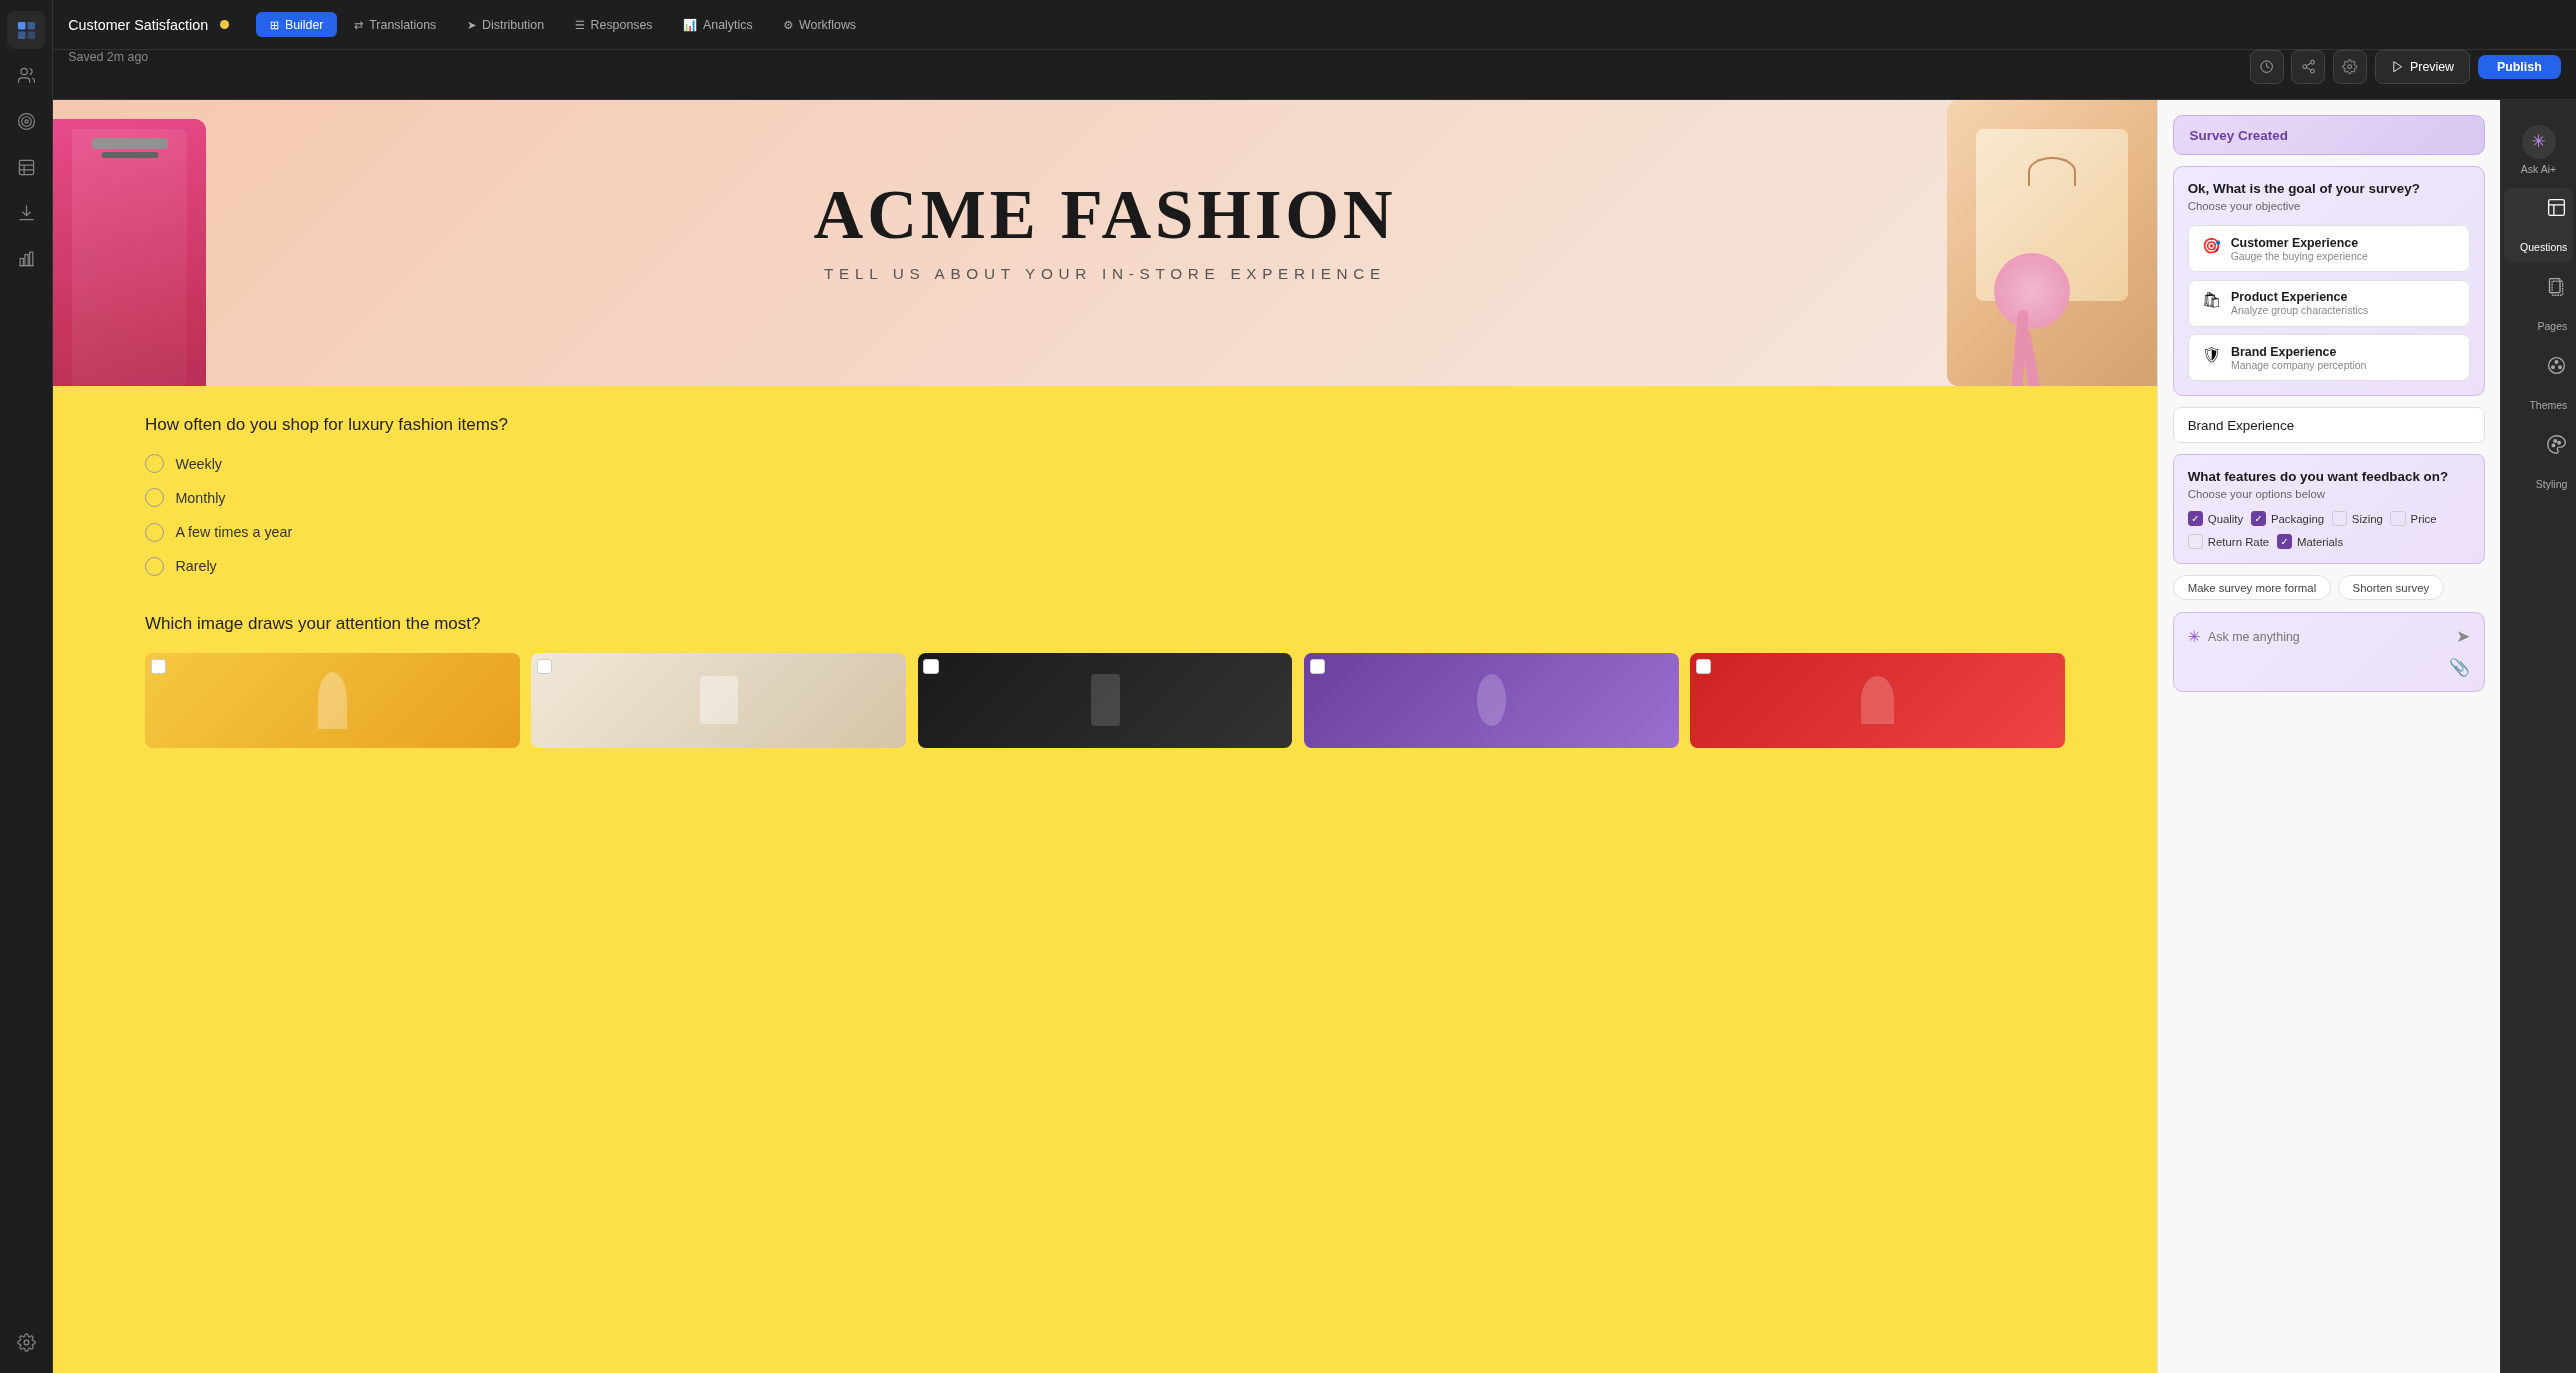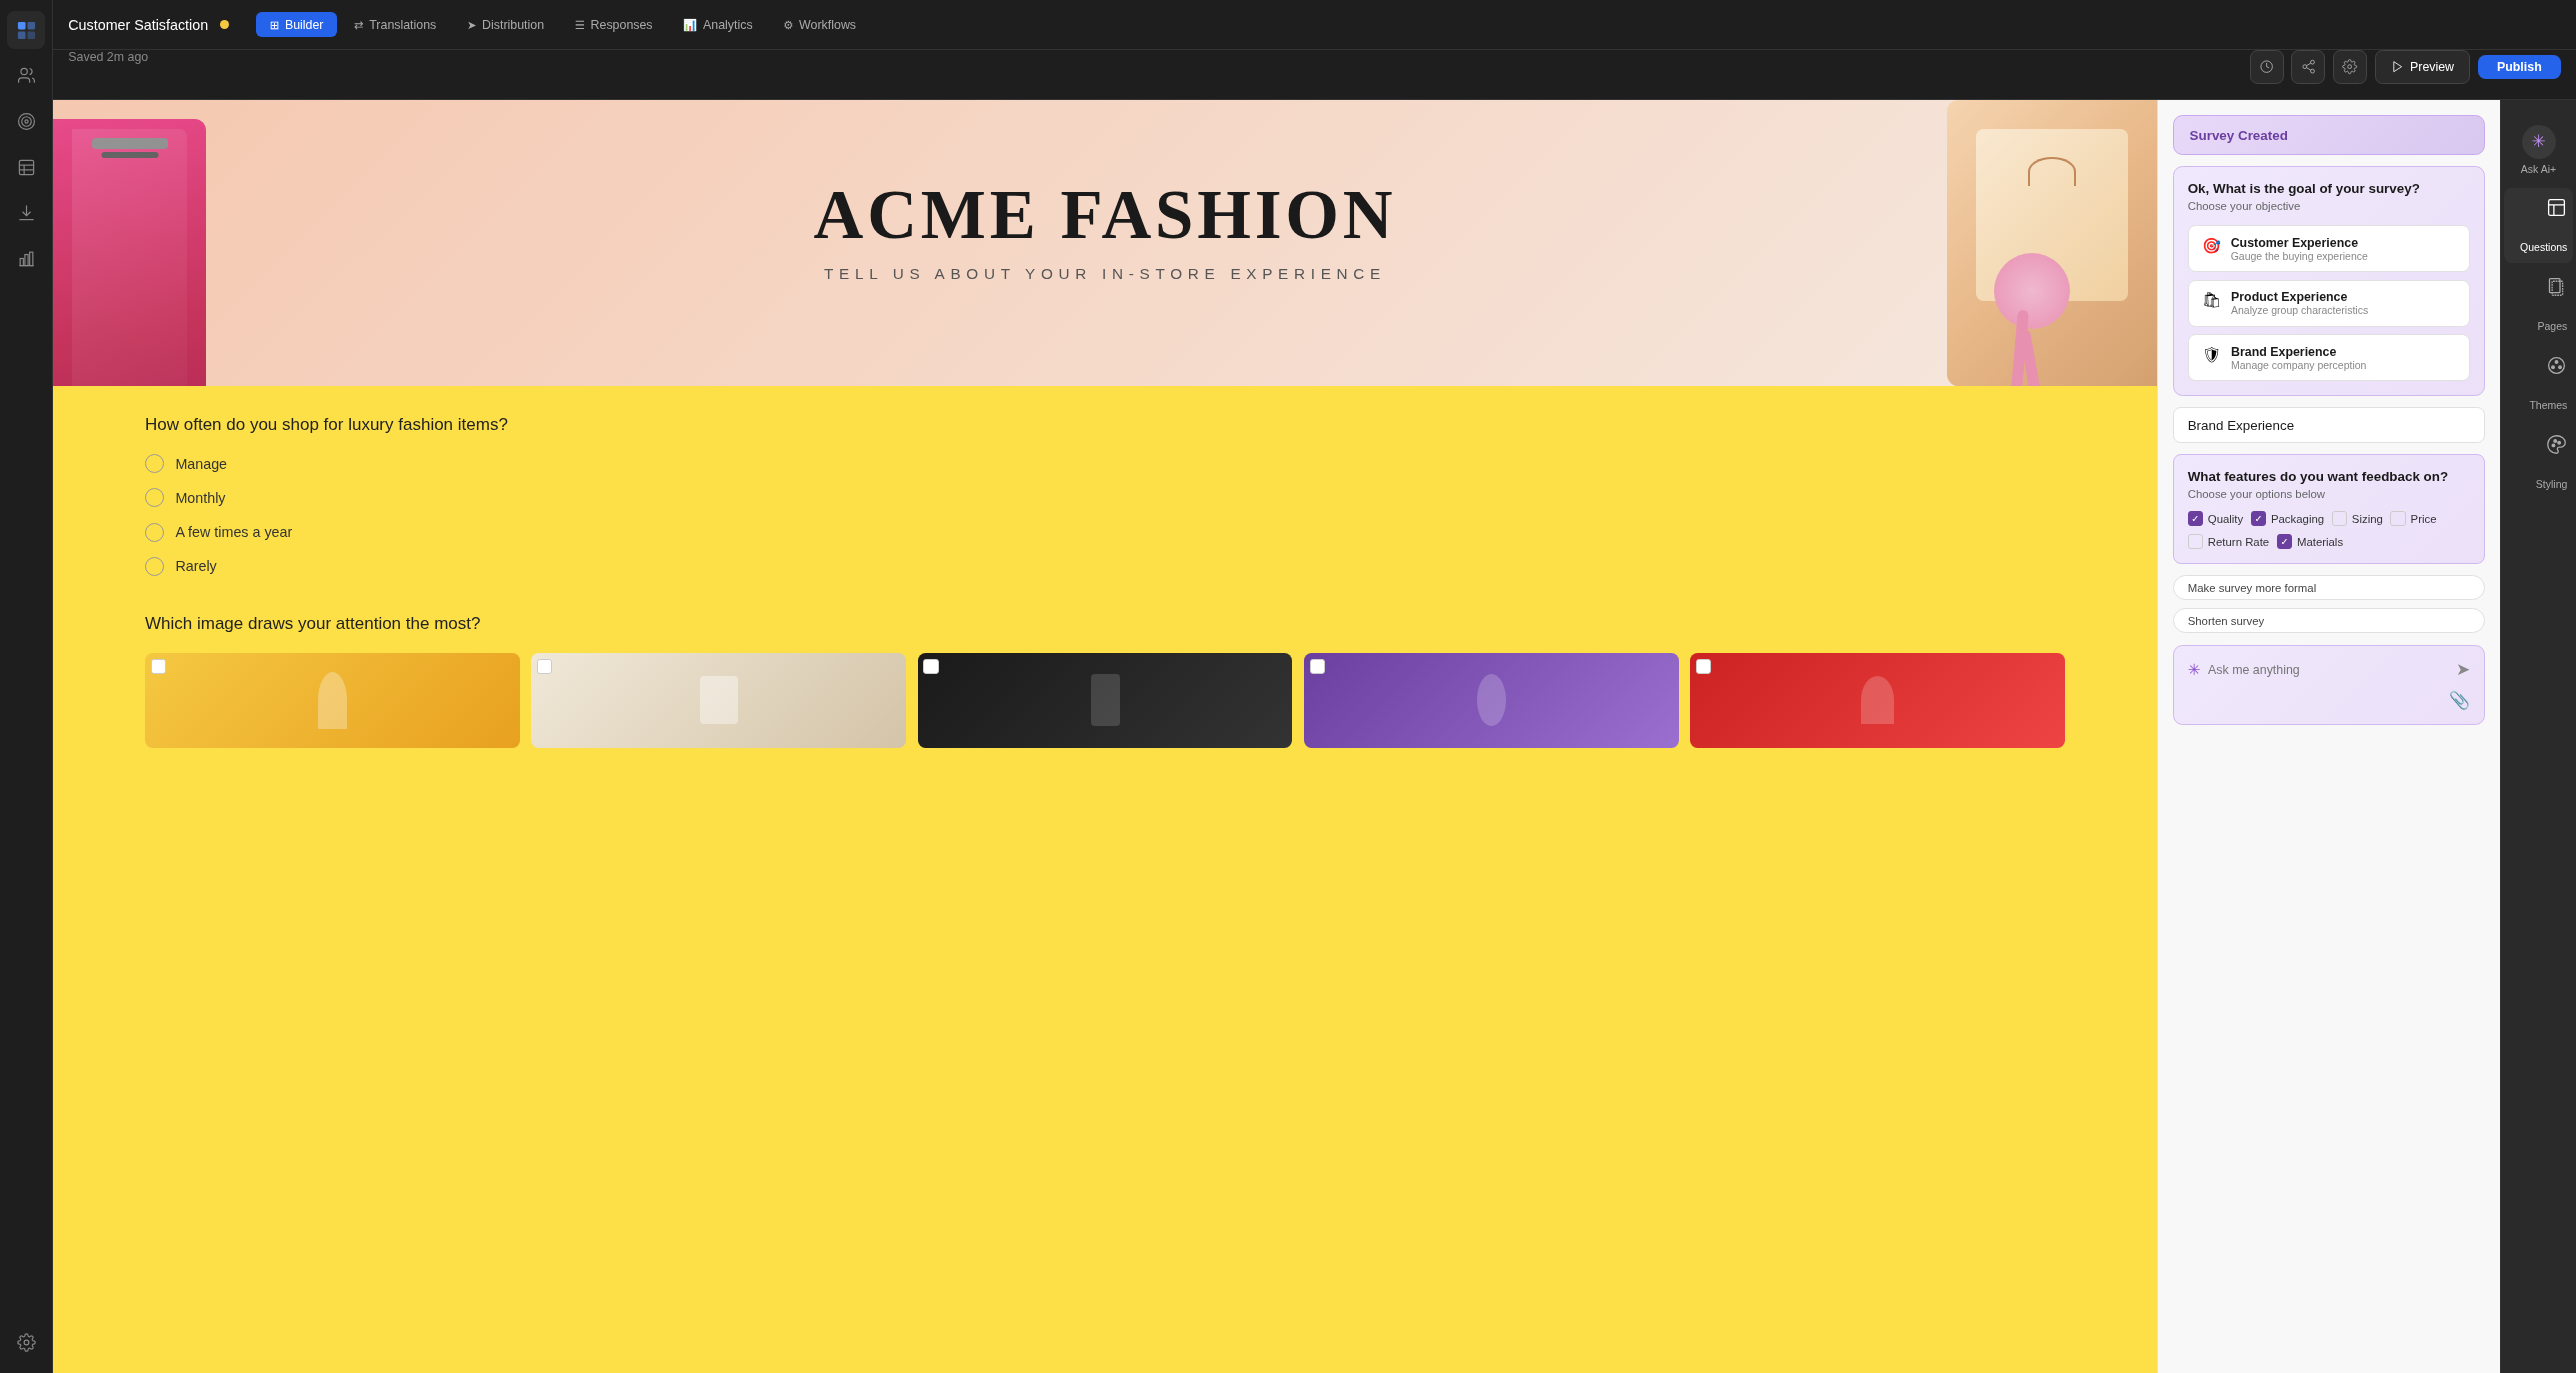--- a/index.html
+++ b/index.html
@@ -327,21 +327,21 @@
       justify-content: center;
       font-size: 9.5px;
       flex-shrink: 0;
     }
     .cb-box.checked {
       background: #6b3fa0;
       border-color: #6b3fa0;
       color: #fff;
     }
 
-    .suggestion-pills { display: flex; gap: 7.6px; flex-wrap: wrap; flex-direction: column; }
+    .suggestion-pills { display: flex; gap: 7.6px; flex-wrap: wrap; }
     .pill {
       background: #fff;
       border: 1px solid #e0e0e0;
       border-radius: 19px;
       padding: 5.7px 13.4px;
       font-size: 11.4px;
       color: #444;
       cursor: pointer;
     }
 
@@ -581,21 +581,21 @@
             <div style="width:11.4px;height:95px;background:#e890b0;position:absolute;bottom:0;left:52px;border-radius:5.7px;transform:rotate(-10deg);"></div>
           </div>
         </div>
       </div>
 
       <div class="canvas-body">
         <div class="question-section">
           <div class="question-text">How often do you shop for luxury fashion items?</div>
           <div class="radio-option">
             <div class="radio-circle"></div>
-            <span>Manage</span>
+            <span>Weekly</span>
           </div>
           <div class="radio-option">
             <div class="radio-circle"></div>
             <span>Monthly</span>
           </div>
           <div class="radio-option">
             <div class="radio-circle"></div>
             <span>A few times a year</span>
           </div>
           <div class="radio-option">

